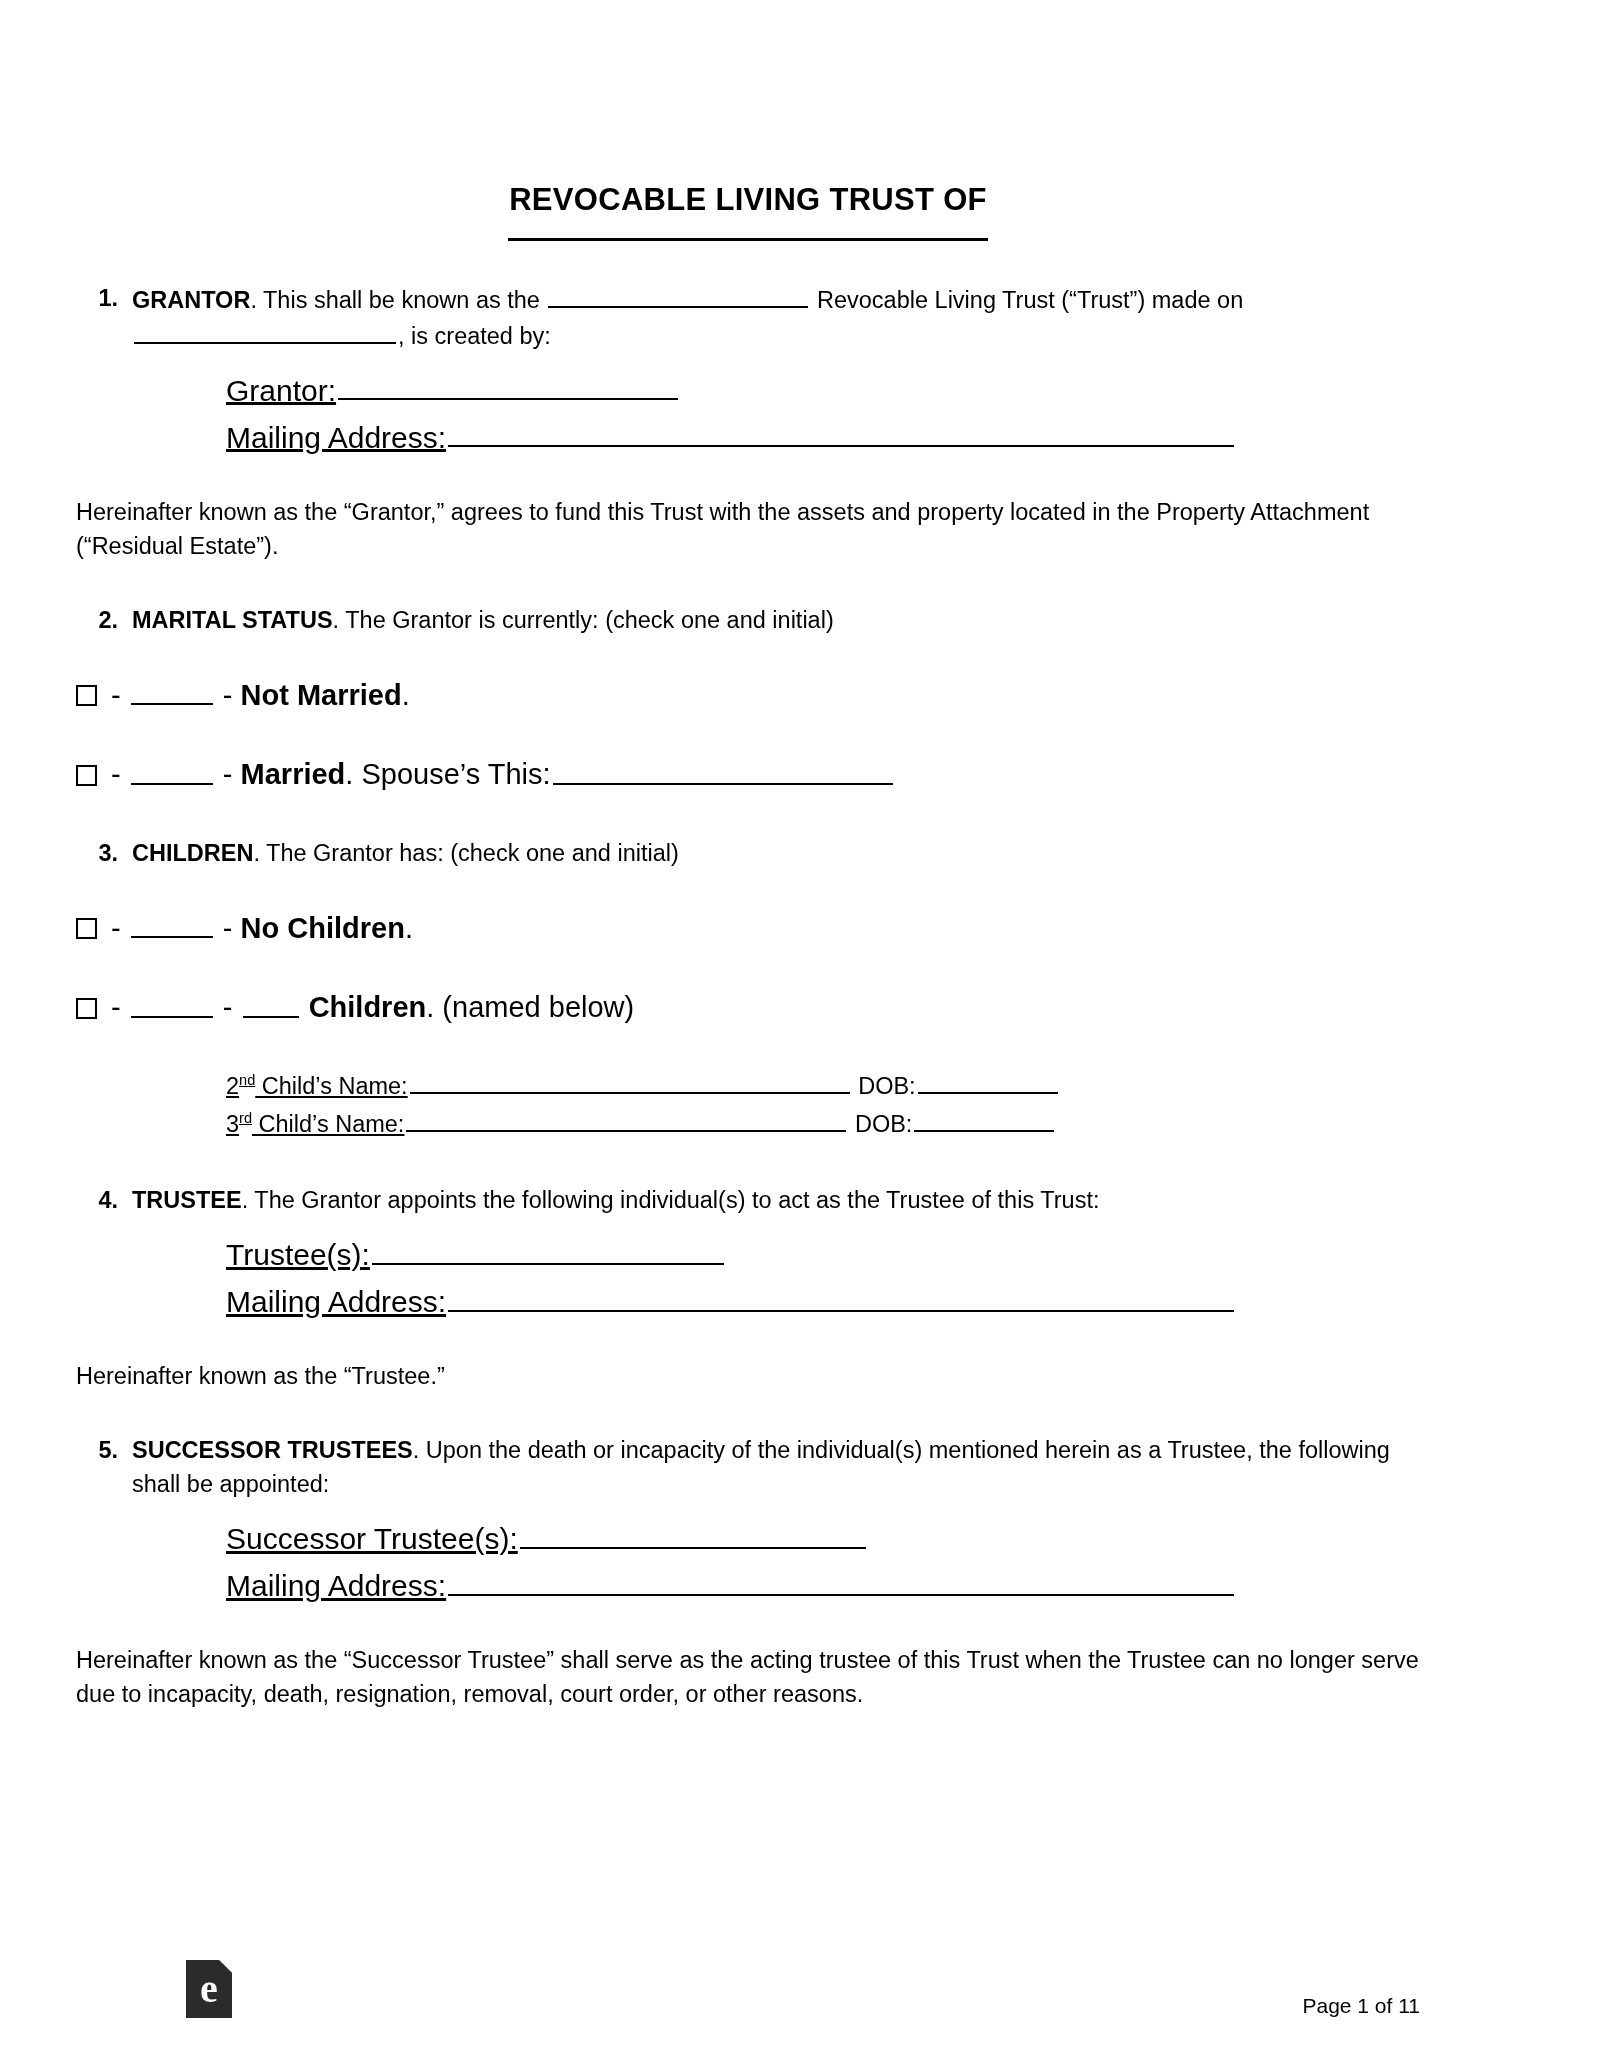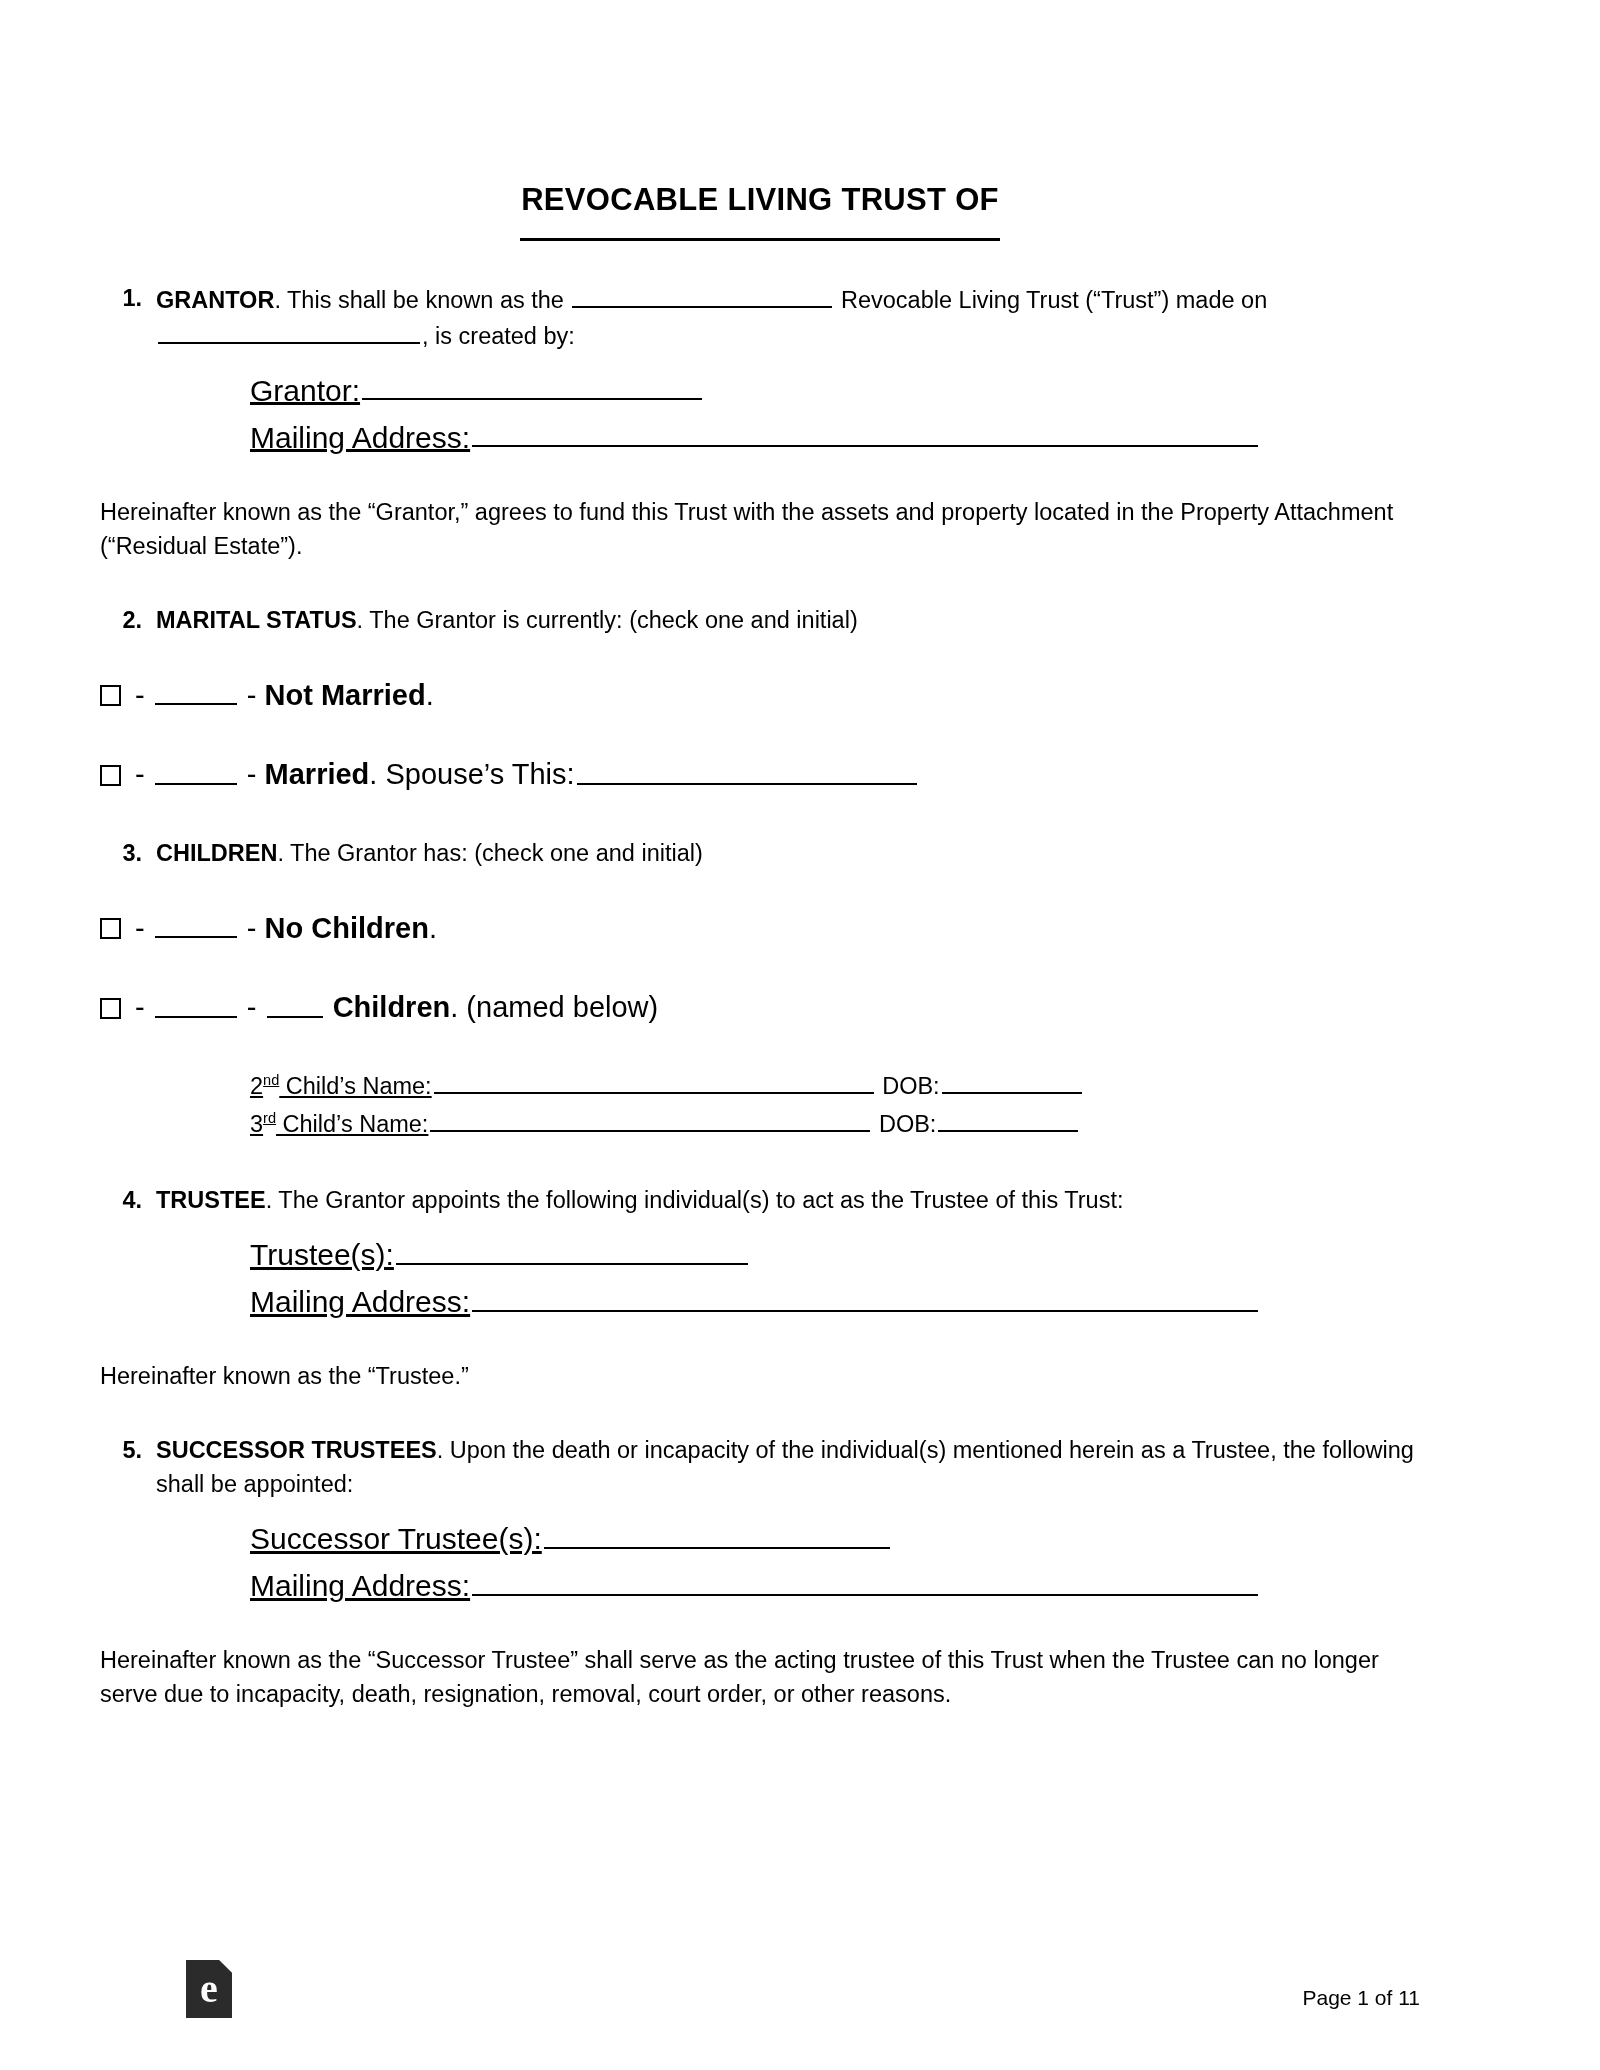--- a/index.html
+++ b/index.html
@@ -13,21 +13,21 @@
     font-family: "Liberation Sans", sans-serif;
     color: #000000;
     position: relative;
     overflow: hidden;
   }
   .page {
     position: relative;
     width: 1600px;
     height: 2070px;
     box-sizing: border-box;
-    padding: 150px 180px 0 100px;
+    padding: 150px 180px 0 76px;
   }
   .doc-title {
     text-align: center;
     font-size: 31px;
     font-weight: bold;
     letter-spacing: 0.3px;
     margin: 30px 0 0 0;
     line-height: 1.3;
   }
   .title-rule {
@@ -100,21 +100,21 @@
   .footer {
     position: absolute;
     left: 0;
     right: 0;
     bottom: 48px;
     height: 70px;
   }
   .page-num {
     position: absolute;
     right: 180px;
-    bottom: 12px;
+    bottom: 4px;
     font-size: 21px;
     margin-left: 16px;
   }
   .logo {
     position: absolute;
     left: 186px;
     bottom: 0px;
     width: 52px;
     height: 62px;
   }

